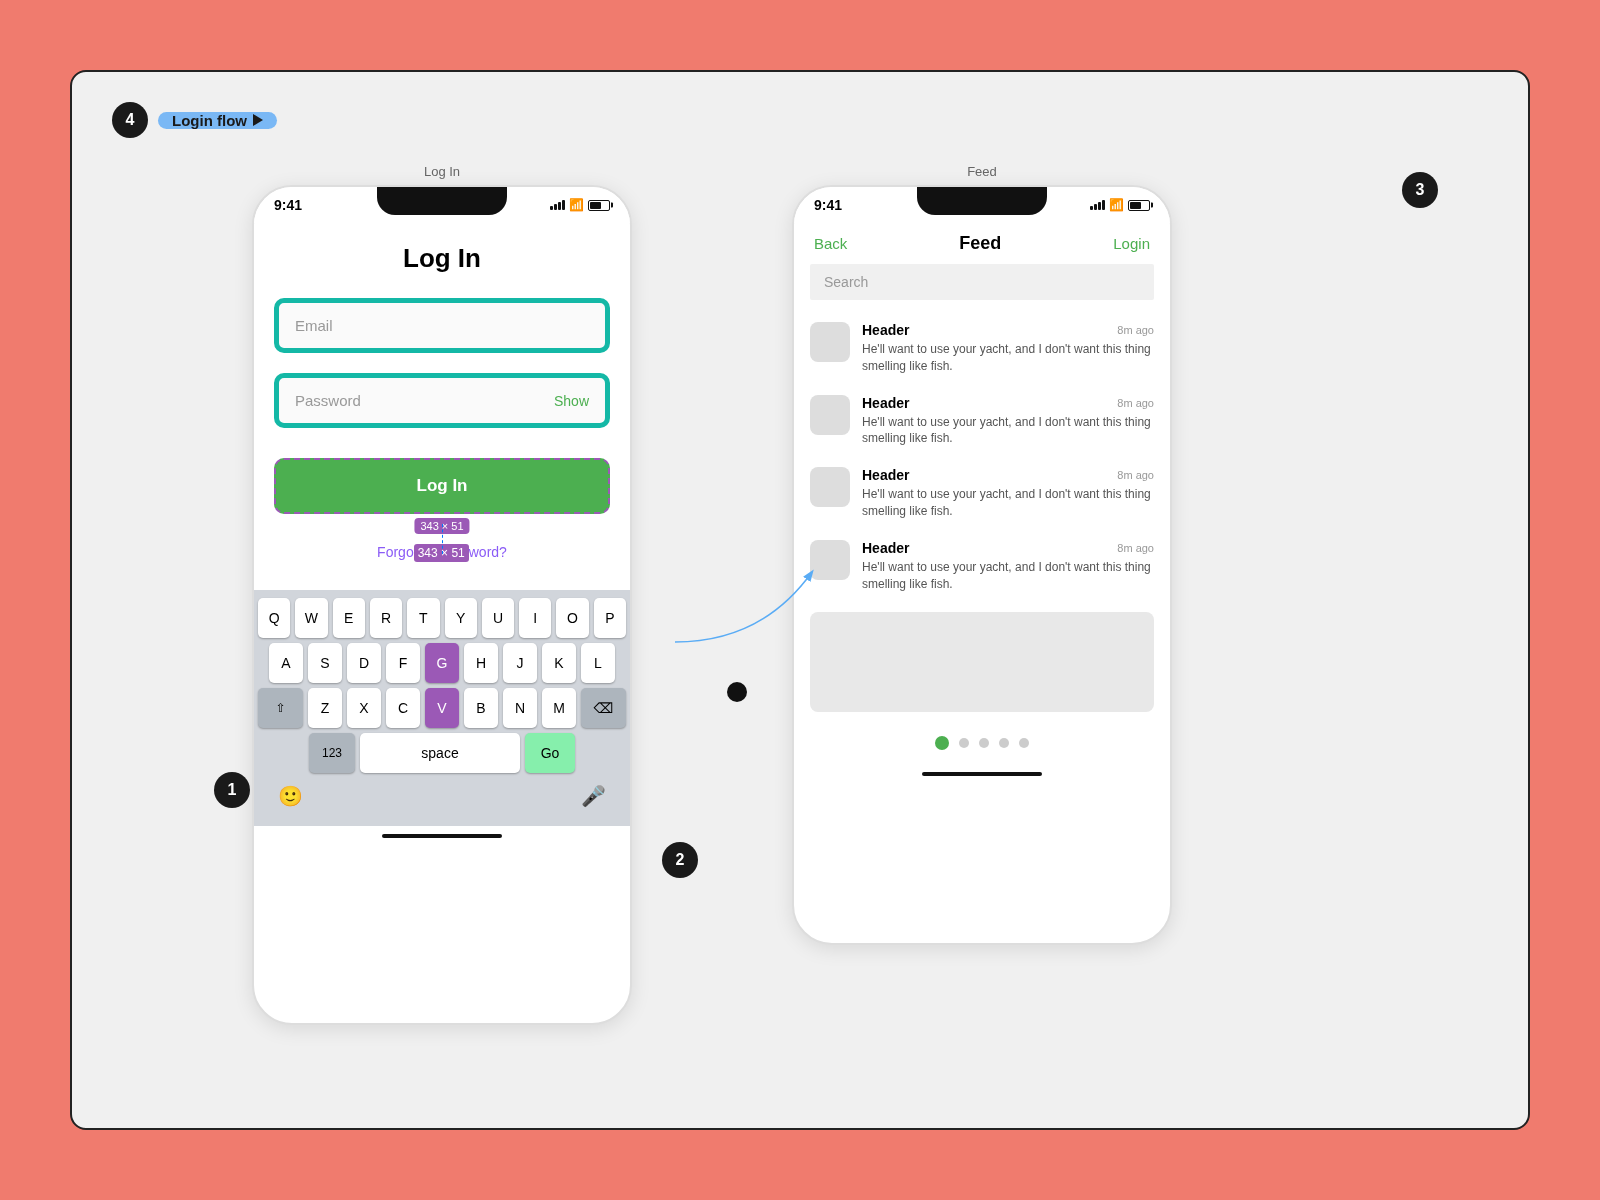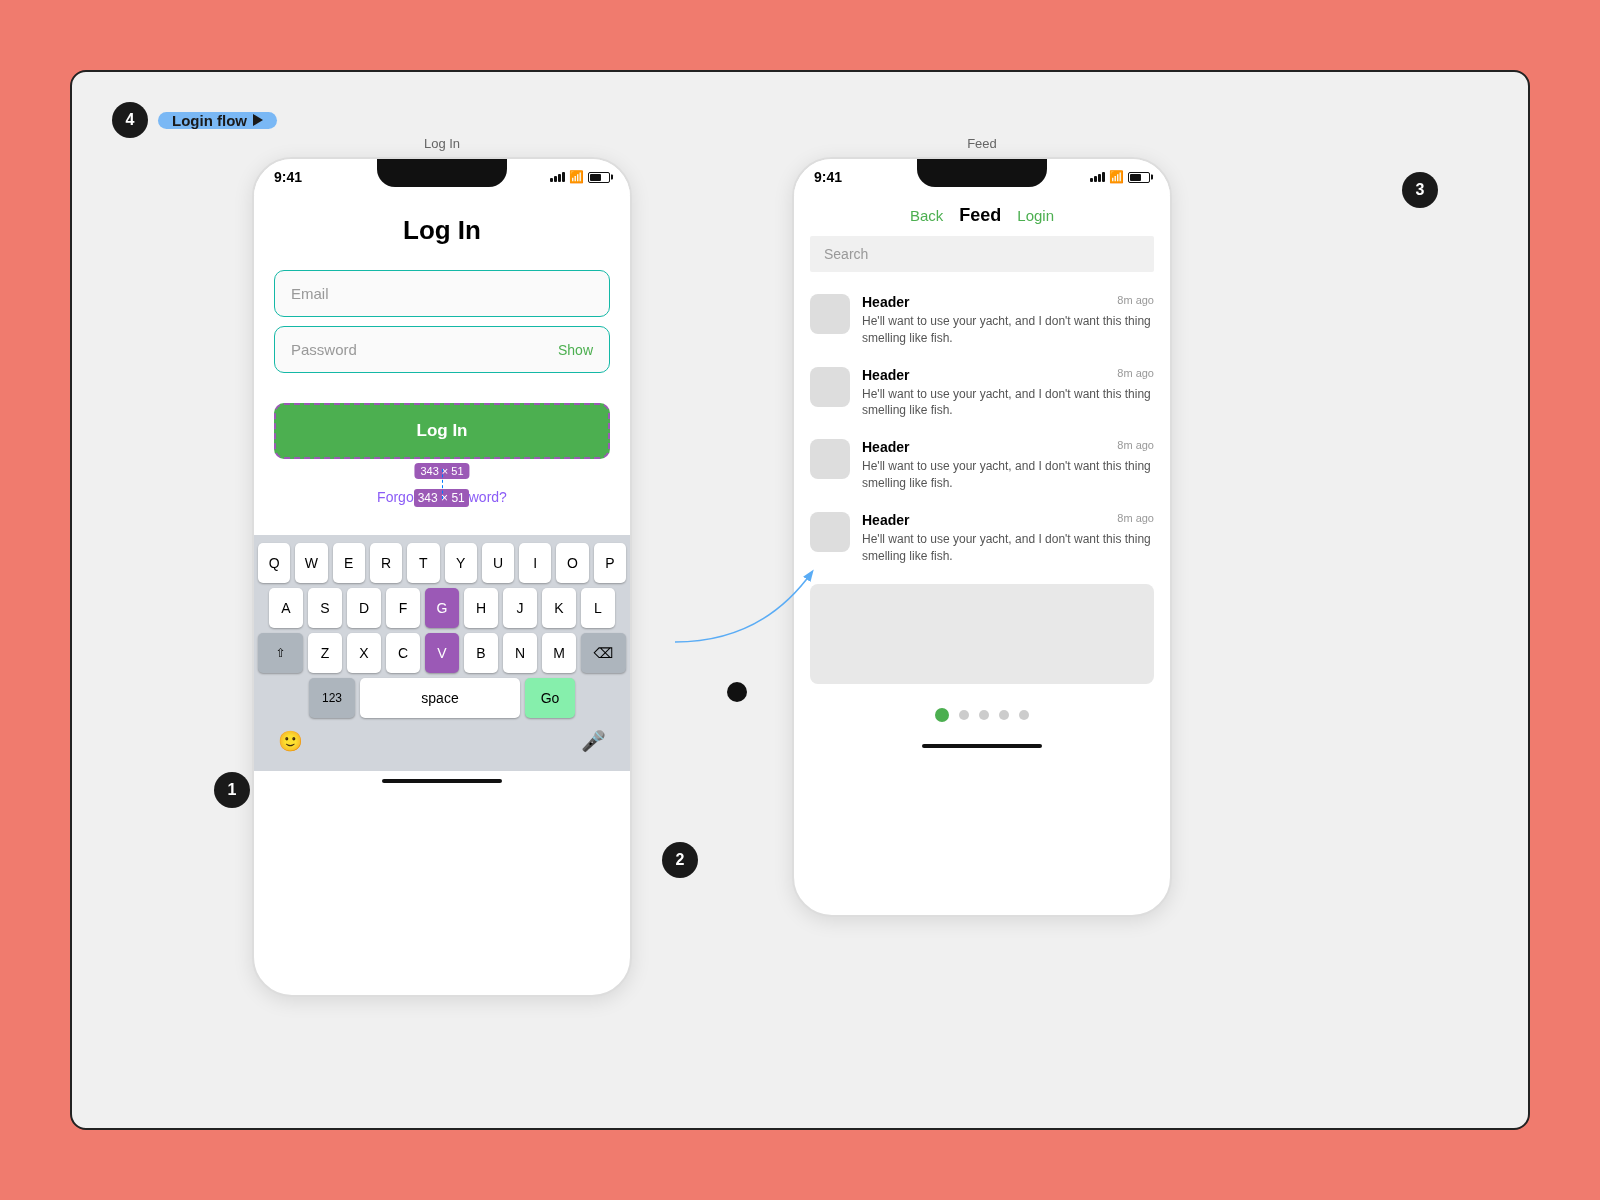--- a/index.html
+++ b/index.html
@@ -59,21 +59,21 @@
       width: 0;
       height: 0;
       border-top: 6px solid transparent;
       border-bottom: 6px solid transparent;
       border-left: 10px solid #1a1a1a;
     }
 
     
     .phone-container {
       position: absolute;
-      top: 64px;
+      top: 92px;
     }
     .phone-left {
       left: 180px;
     }
     .phone-right {
       left: 720px;
     }
     .phone-label {
       text-align: center;
       font-size: 13px;
@@ -172,25 +172,25 @@
     }
     .screen-title {
       font-size: 26px;
       font-weight: 700;
       text-align: center;
       margin-bottom: 24px;
     }
     .input-field {
       width: 100%;
       padding: 14px 16px;
-      border: 1px solid #14b8a6;
+      border: 5px solid #14b8a6;
       border-radius: 10px;
       font-size: 15px;
       color: #999;
-      margin-bottom: 9px;
+      margin-bottom: 20px;
       background: #fafafa;
       display: flex;
       align-items: center;
       justify-content: space-between;
     }
     .show-btn {
       color: #4caf50;
       font-size: 14px;
       font-weight: 500;
     }
@@ -303,21 +303,21 @@
     }
     .emoji-key, .mic-key {
       font-size: 20px;
     }
 
     
     .feed-nav {
       padding: 10px 20px;
       display: flex;
       align-items: center;
-      justify-content: center;
+      justify-content: space-between;
       gap: 16px;
     }
     .nav-back {
       color: #4caf50;
       font-size: 15px;
     }
     .nav-title {
       font-size: 18px;
       font-weight: 700;
     }
@@ -345,20 +345,21 @@
       background: #ddd;
       border-radius: 8px;
       flex-shrink: 0;
     }
     .feed-body {
       flex: 1;
     }
     .feed-header-row {
       display: flex;
       justify-content: space-between;
+      align-items: center;
       margin-bottom: 3px;
     }
     .feed-title {
       font-size: 14px;
       font-weight: 600;
     }
     .feed-time {
       font-size: 11px;
       color: #999;
     }

